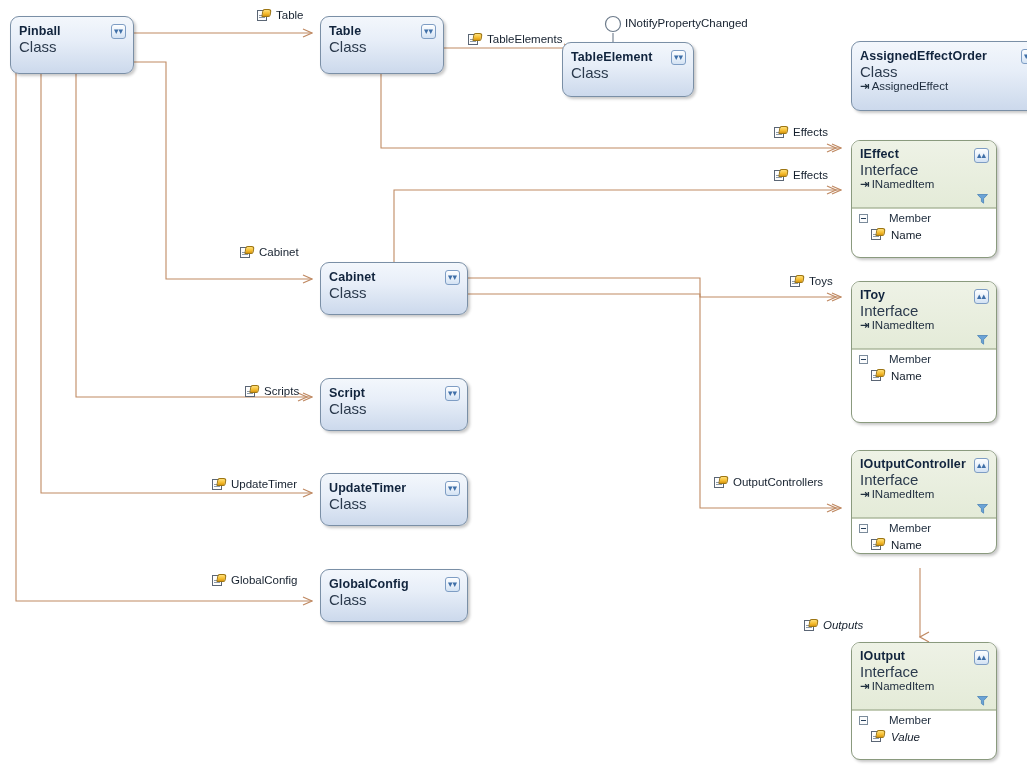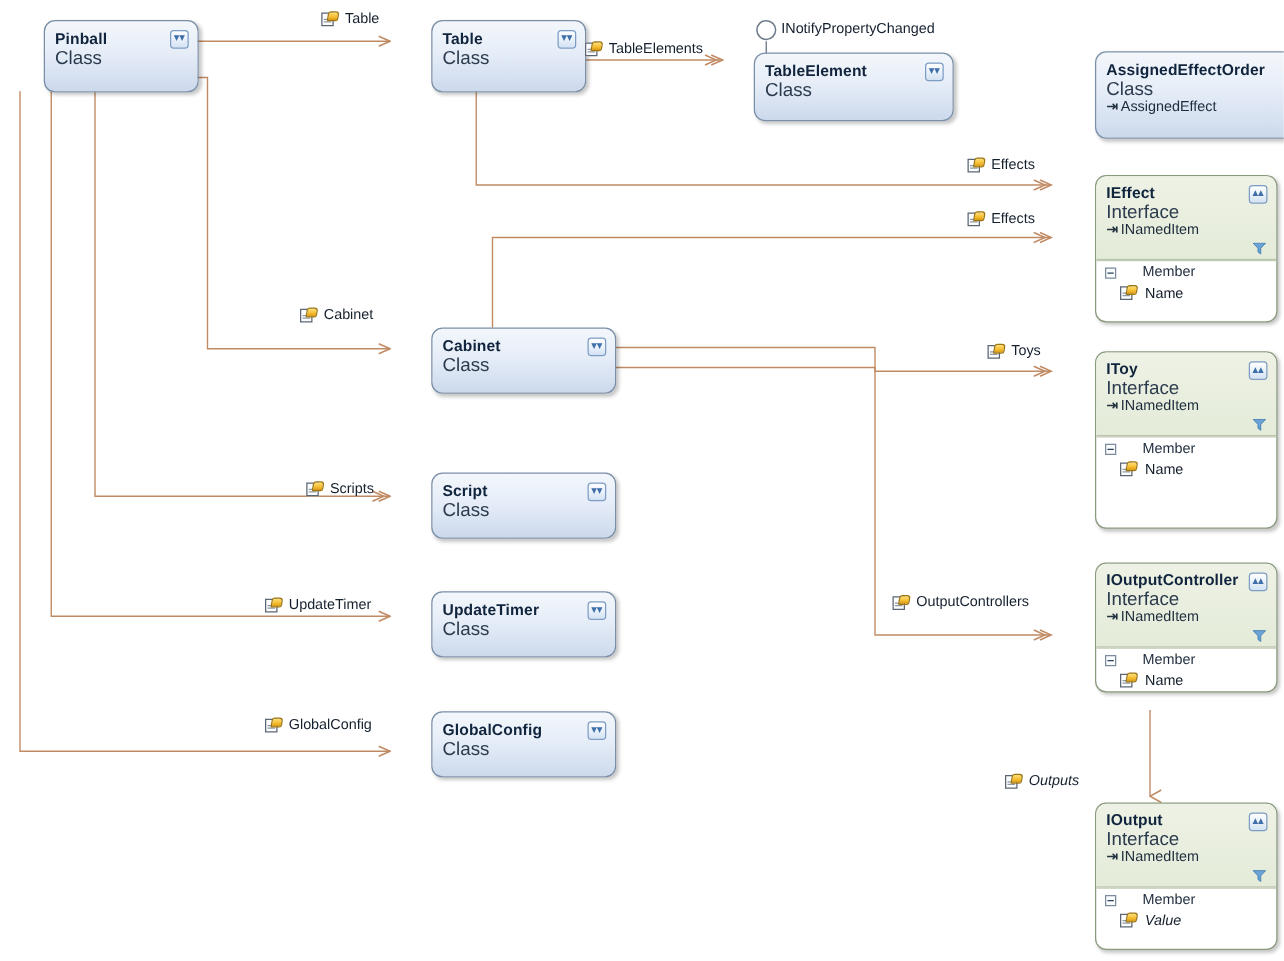--- a/index.html
+++ b/index.html
@@ -5,21 +5,21 @@
   html,body{margin:0;padding:0;background:#ffffff;}
   body{width:1027px;height:769px;position:relative;overflow:hidden;
        font-family:"Liberation Sans","DejaVu Sans",sans-serif;
        -webkit-font-smoothing:antialiased;}
   #canvas{position:absolute;left:0;top:0;width:1027px;height:769px;}
   svg.wires{position:absolute;left:0;top:0;width:1027px;height:769px;pointer-events:none;}
 
   
   .node{position:absolute;border:1px solid #7a8fa6;border-radius:9px;
         box-sizing:border-box;box-shadow:2px 2px 3px rgba(0,0,0,.22);
-        overflow:hidden;background:#fff;margin-left:25px;}
+        overflow:hidden;background:#fff;}
   .node.cls{background:linear-gradient(to bottom,#f3f7fc 0%,#e7eef8 42%,#ccd9ec 100%);}
   .node.iface{border:1px solid #8a9a7e;background:#ffffff;}
   .ifhdr{background:linear-gradient(to bottom,#eef2e6 0%,#e4ebd8 100%);
          border-bottom:1px solid #b9c4ab;padding:6px 8px 2px 8px;position:relative;}
   .clsbody{padding:7px 8px 0 8px;position:relative;height:100%;box-sizing:border-box;}
   .nm{font-weight:bold;font-size:12.5px;color:#11243d;line-height:15px;
       letter-spacing:.1px;white-space:nowrap;}
   .kind{font-size:15px;color:#2b3a4d;line-height:15px;white-space:nowrap;}
   .base{font-size:11.5px;color:#1d2b3c;line-height:15px;white-space:nowrap;}
   .base .ar{color:#20303f;font-weight:bold;margin-right:2px;}
@@ -125,21 +125,21 @@
   <div class="node cls" style="left:320px;top:16px;width:124px;height:58px;">
     <div class="clsbody">
       <div class="nm">Table</div>
       <div class="kind">Class</div>
       <div class="chip">
           <i>▾▾</i>
         </div>
     </div>
   </div>
 
-  <div class="node cls" style="left:578px;top:42px;width:160px;height:55px;">
+  <div class="node cls" style="left:562px;top:42px;width:132px;height:55px;">
     <div class="clsbody">
       <div class="nm">TableElement</div>
       <div class="kind">Class</div>
       <div class="chip">
           <i>▾▾</i>
         </div>
     </div>
   </div>
   <div class="lolli" style="left:625px;top:17px;">INotifyPropertyChanged</div>
 

